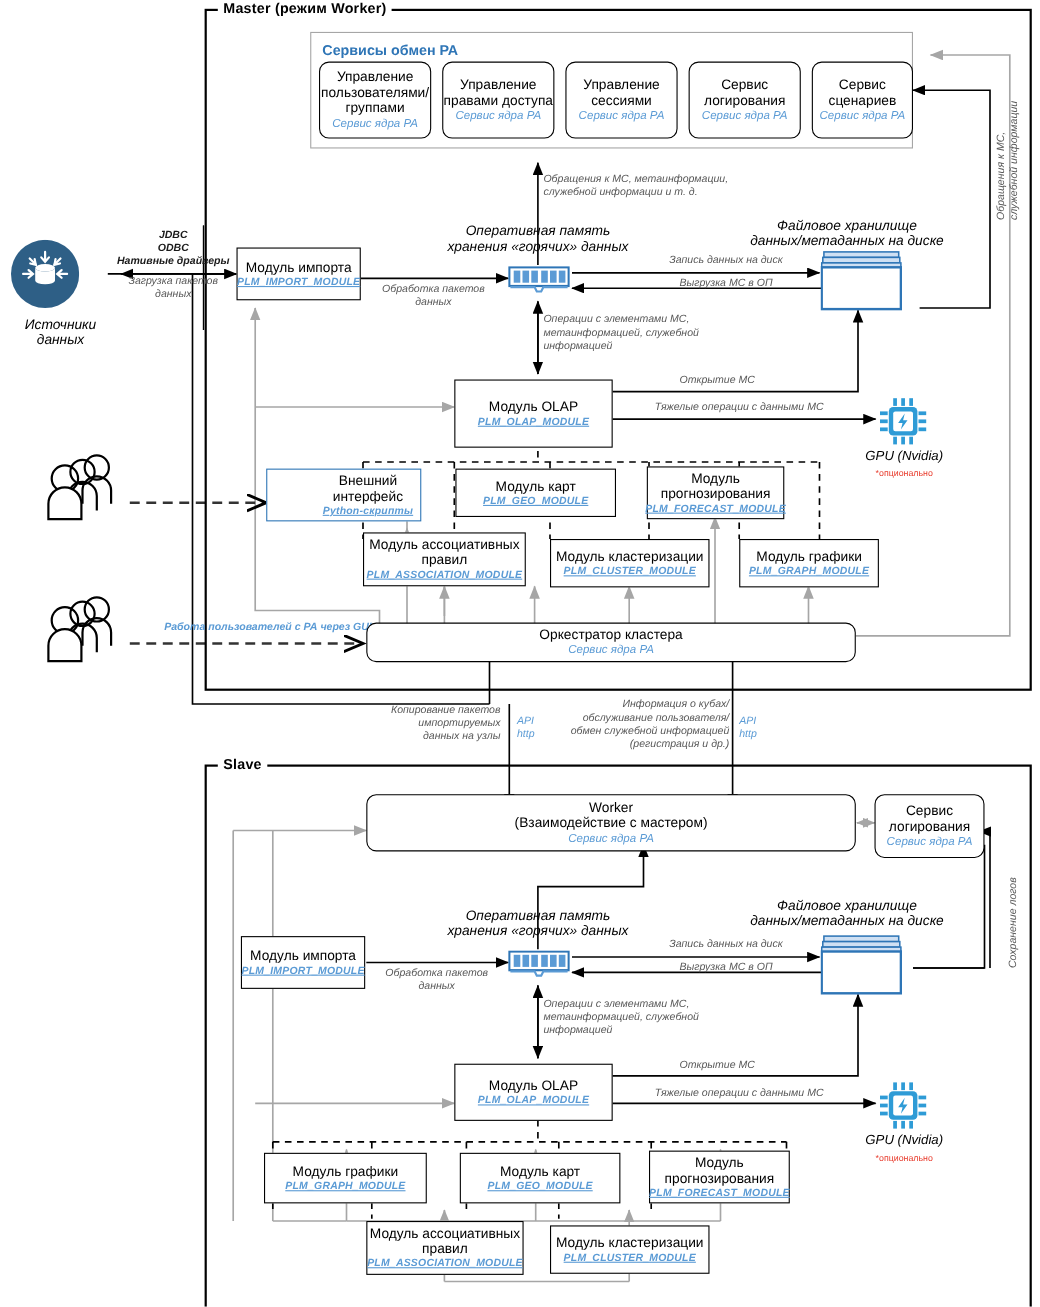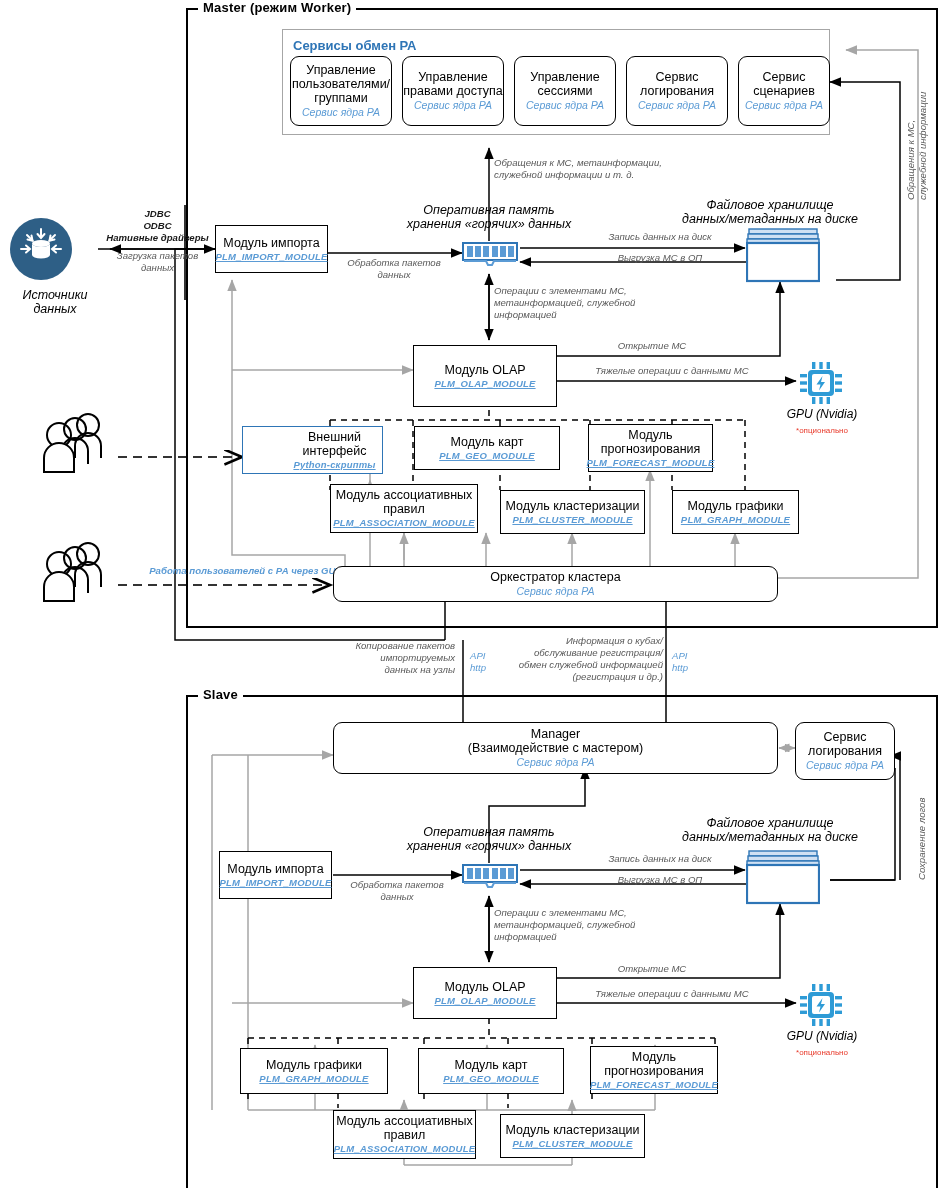--- a/index.html
+++ b/index.html
@@ -387,28 +387,28 @@
     <div class="t">Оркестратор кластера</div>
     <div class="sub2">Сервис ядра РА</div>
   </div>
 
   <div class="lbl" style="left:325px;top:640px;width:130px;text-align:right;white-space:pre-line;">Копирование пакетов
 импортируемых
 данных на узлы</div>
   <div class="lbl blue-n" style="left:470px;top:650px;width:40px;text-align:left;white-space:pre-line;">API
 http</div>
   <div class="lbl" style="left:498px;top:635px;width:165px;text-align:right;white-space:pre-line;">Информация о кубах/
-обслуживание регистрация/
+обслуживание пользователя/
 обмен служебной информацией
 (регистрация и др.)</div>
   <div class="lbl blue-n" style="left:672px;top:650px;width:40px;text-align:left;white-space:pre-line;">API
 http</div>
 
   <div class="abs node rounded" style="left:333px;top:722px;width:445px;height:52px;">
-    <div class="t">Manager</div>
+    <div class="t">Worker</div>
     <div class="t">(Взаимодействие с мастером)</div>
     <div class="sub2">Сервис ядра РА</div>
   </div>
 
   <div class="abs node rounded" style="left:795px;top:722px;width:100px;height:58px;">
     <div class="t" style="white-space:pre-line;">Сервис
 логирования</div>
     <div class="sub2">Сервис ядра РА</div>
   </div>
   <div class="lbl vert" style="left:916px;top:880px;transform:rotate(-90deg);width:120px;text-align:left;">Сохранение логов</div>

